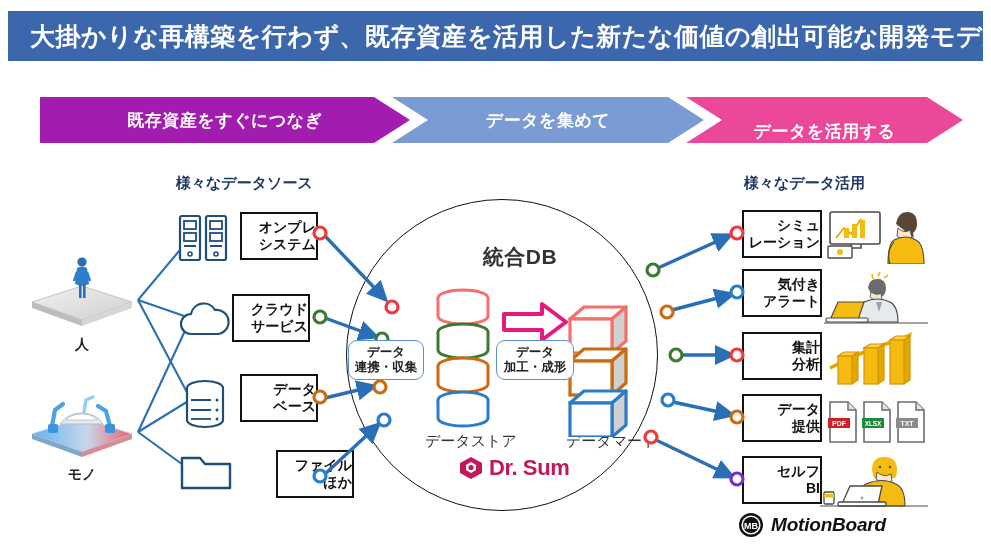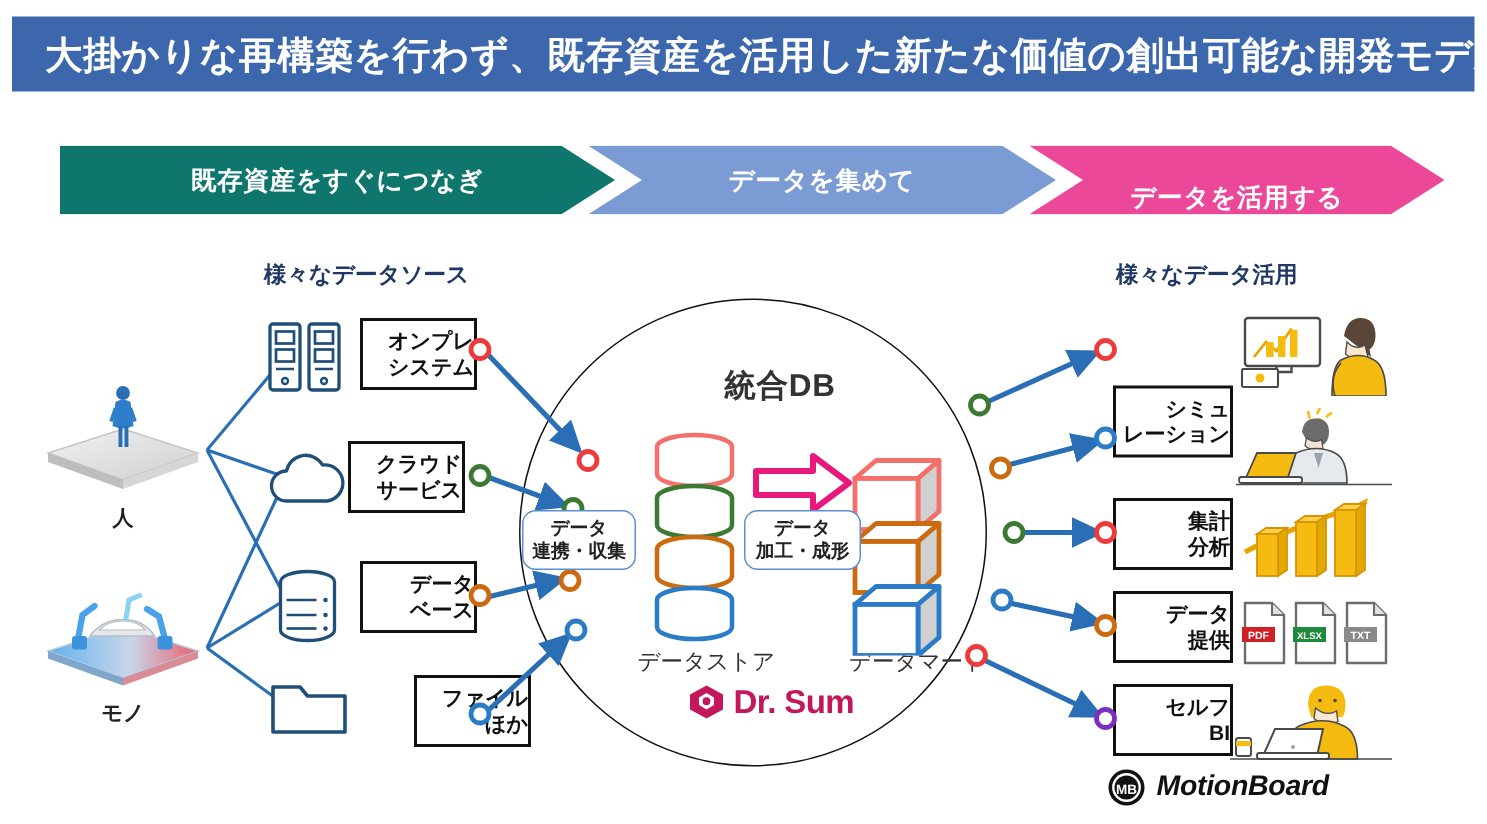--- a/index.html
+++ b/index.html
@@ -25,21 +25,21 @@
 
   
   .chev{
     position:absolute;height:46px;
     display:flex;align-items:center;justify-content:center;
   }
   .chev span{
     color:#ffffff;font-size:17px;font-weight:700;letter-spacing:.5px;
     white-space:nowrap;position:relative;z-index:2;
   }
-  .chev1{left:40px;top:97px;width:370px;background:#0f766e;
+  .chev1{left:40px;top:97px;width:370px;background:#a21caf;
     clip-path:polygon(0 0, calc(100% - 36px) 0, 100% 50%, calc(100% - 36px) 100%, 0 100%);}
   .chev2{left:392px;top:97px;width:312px;background:#7b9bd4;
     clip-path:polygon(0 0, calc(100% - 36px) 0, 100% 50%, calc(100% - 36px) 100%, 0 100%, 36px 50%);}
   .chev3{left:686px;top:97px;width:277px;background:#ec4899;
     clip-path:polygon(0 0, calc(100% - 36px) 0, 100% 50%, calc(100% - 36px) 100%, 0 100%, 36px 50%);align-items:flex-end;}
 
   
   .sec-head{
     position:absolute;color:#1f3864;font-size:15px;font-weight:700;
     white-space:nowrap;
@@ -347,23 +347,27 @@
       <circle cx="320" cy="476" r="6" stroke="#2a7cc7"></circle>
 
       <circle cx="737" cy="233" r="6" stroke="#ed3a3a"></circle>
       <circle cx="737" cy="292" r="6" stroke="#2a7cc7"></circle>
       <circle cx="737" cy="355" r="6" stroke="#ed3a3a"></circle>
       <circle cx="737" cy="417" r="6" stroke="#cc6a10"></circle>
       <circle cx="737" cy="479" r="6" stroke="#7b2fbe"></circle>
     </g>
   </svg>
 
-  <div class="nbox" style="left:742px;top:210px;width:80px;height:48px;margin-top:47px;">
+  <div class="nbox" style="left:742px;top:210px;width:80px;height:48px;">
     <span>シミュ</span>
     <span class="l2">レーション</span>
+  </div>
+  <div class="nbox" style="left:742px;top:269px;width:80px;height:48px;">
+    <span>気付き</span>
+    <span class="l2">アラート</span>
   </div>
   <div class="nbox" style="left:742px;top:332px;width:80px;height:48px;">
     <span>集計</span>
     <span class="l2">分析</span>
   </div>
   <div class="nbox" style="left:742px;top:394px;width:80px;height:48px;">
     <span>データ</span>
     <span class="l2">提供</span>
   </div>
   <div class="nbox" style="left:742px;top:456px;width:80px;height:48px;">

